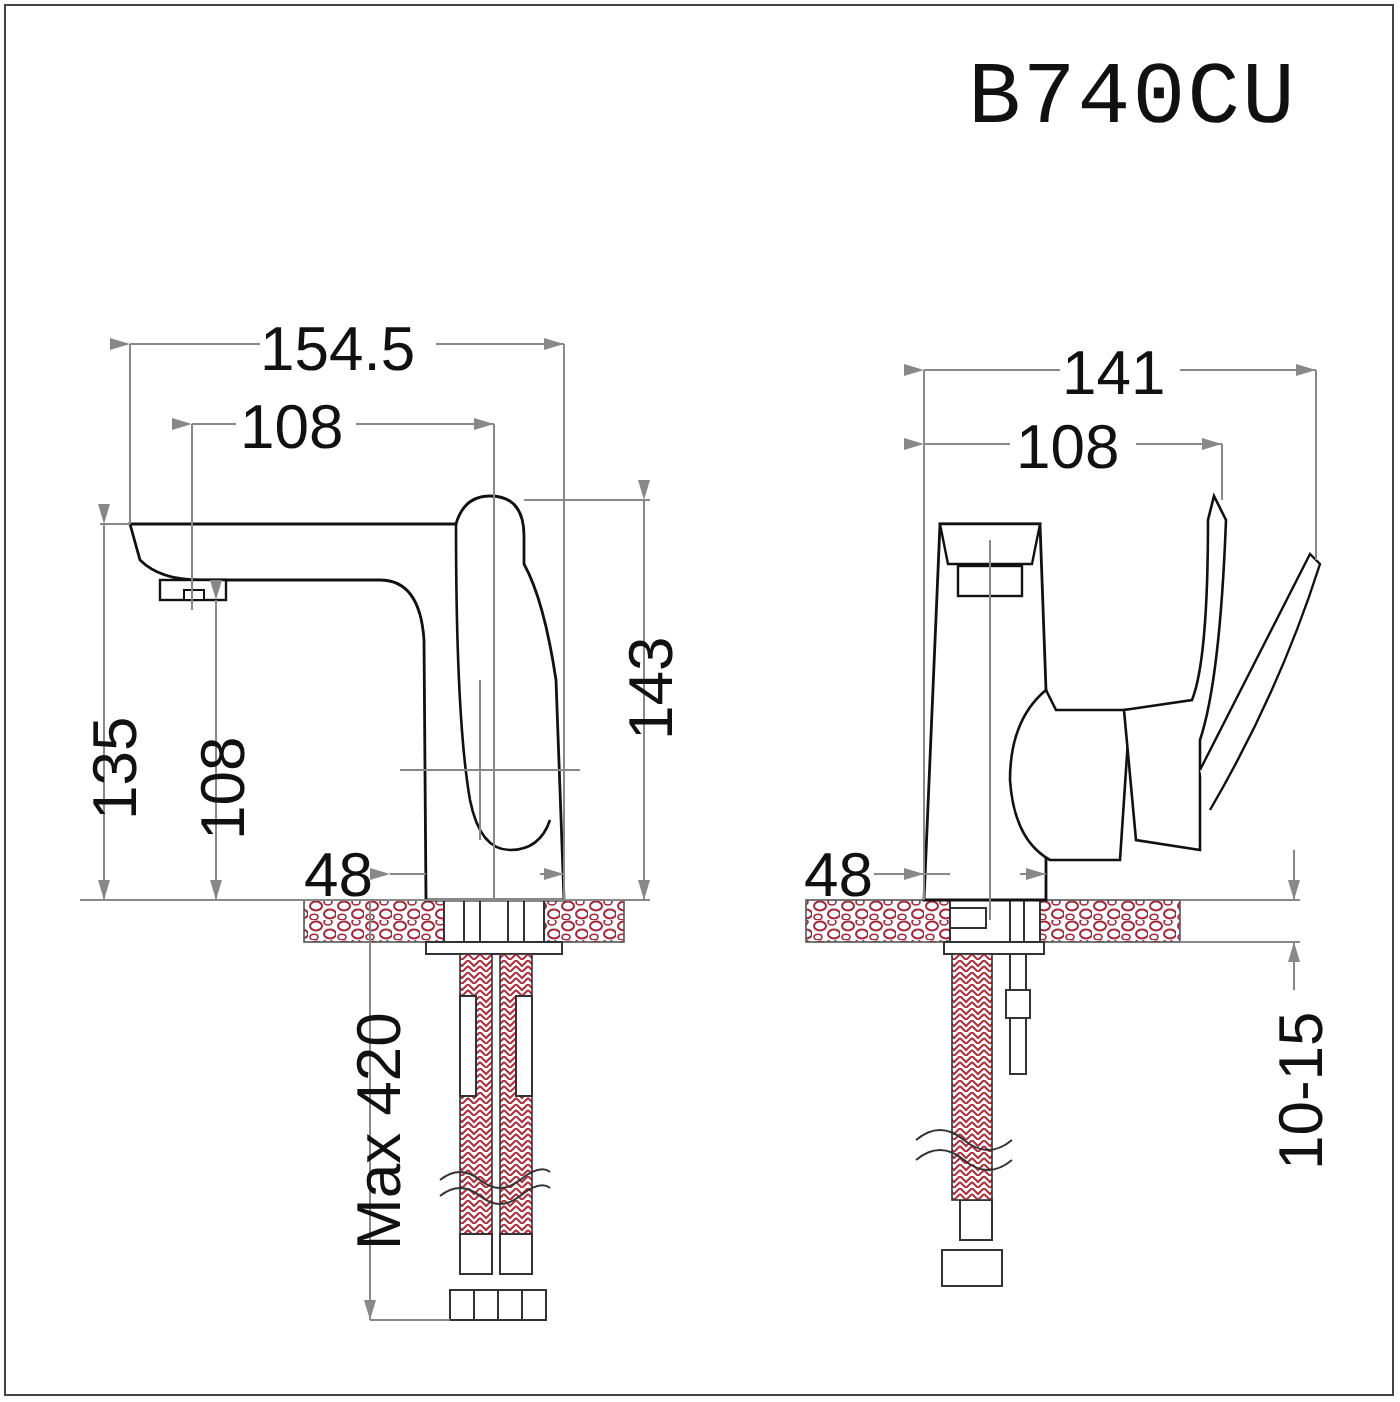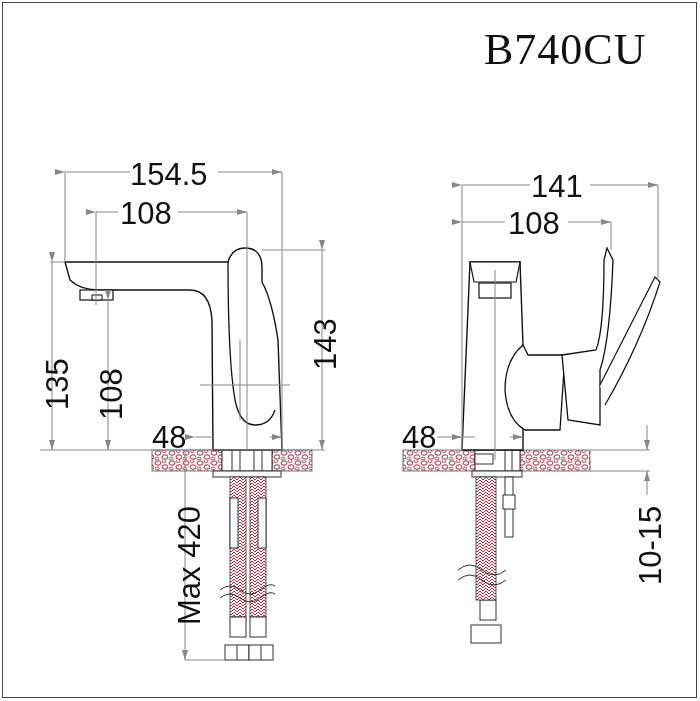--- a/index.html
+++ b/index.html
@@ -1,18 +1,18 @@
 <!DOCTYPE html>
 <html><head>
 <meta charset="utf-8">
 <style>
   html,body{margin:0;padding:0;background:#fff;}
   .page{position:relative;width:700px;height:701px;background:#fff;overflow:hidden;}
   .frame{position:absolute;left:2px;top:2px;width:695px;height:696px;border:1.5px solid #444;box-sizing:border-box;}
-  .model{position:absolute;left:484px;top:28px;font-family:Liberation Serif, serif;font-size:44px;color:#111;letter-spacing:1px;line-height:1;}
+  .model{position:absolute;left:484px;top:28px;font-family:Liberation Mono, monospace;font-size:44px;color:#111;letter-spacing:1px;line-height:1;}
   svg{position:absolute;left:0;top:0;}
   .dim{font-family:"Liberation Sans","DejaVu Sans",sans-serif;font-size:31px;fill:#111;}
 </style>
 </head>
 <body>
 
 <div class="page">
   <div class="frame"></div>
   <div class="model">B740CU</div>
 

